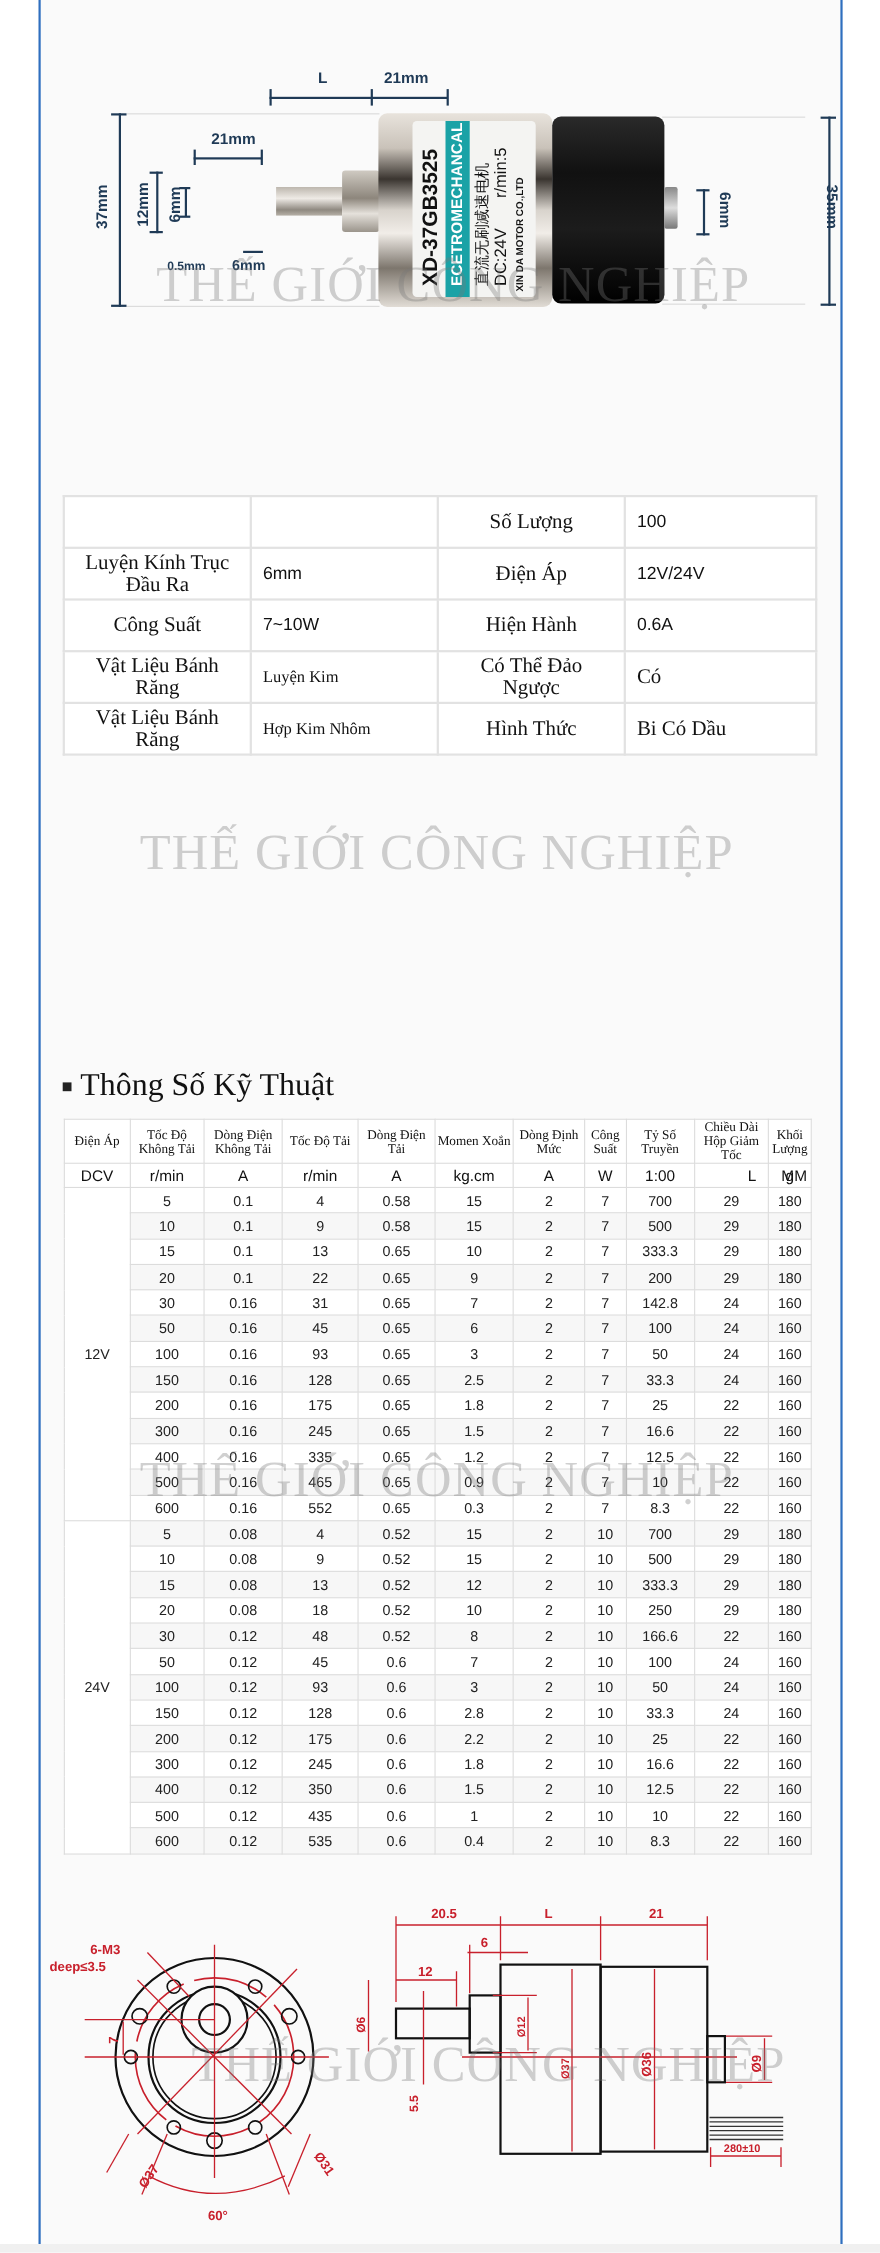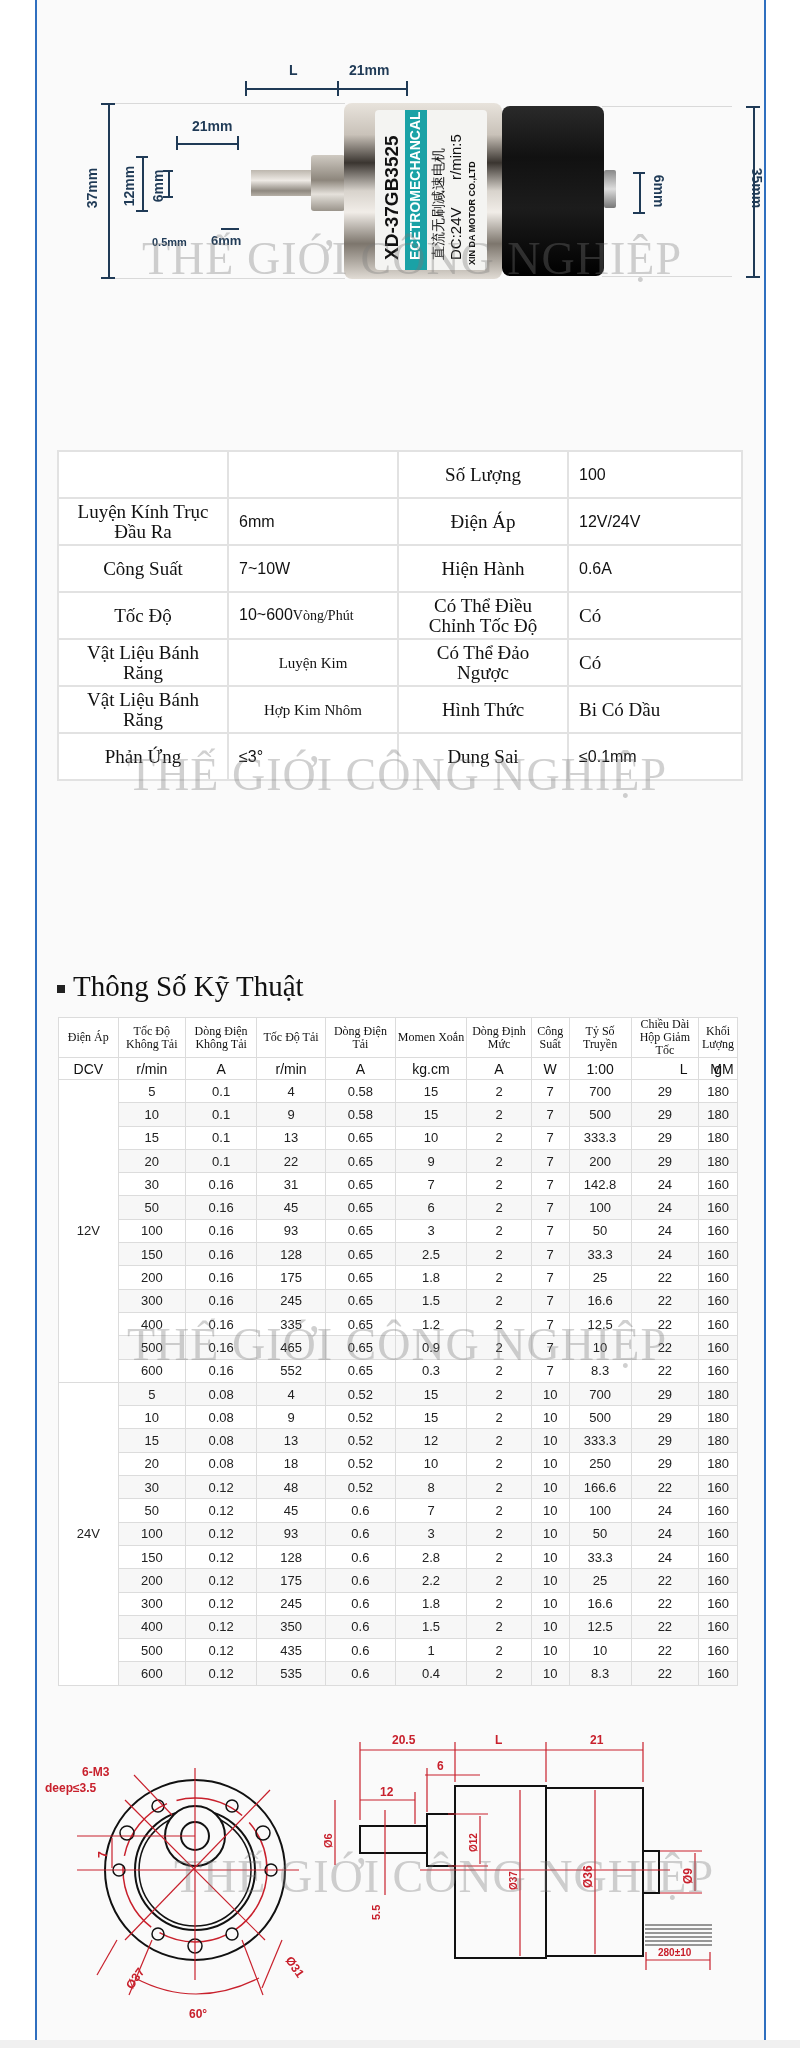--- a/index.html
+++ b/index.html
@@ -61,21 +61,21 @@
   .spec-table {
     position: absolute; left: 57px; top: 450px; width: 684px; border-collapse: collapse;
     table-layout: fixed; background: #fff;
   }
   .spec-table td {
     border: 2px solid #e2e2e2; height: 47px; padding: 0 10px; vertical-align: middle;
     font-size: 19px; line-height: 20px;
   }
   .spec-table td.lbl { text-align: center; font-family: "Liberation Serif", serif; }
   .spec-table td.val { font-family: "Liberation Sans", sans-serif; font-size: 16px; }
-  .spec-table td.val-serif { font-family: "Liberation Serif", serif; font-size: 15px; text-align: center; }
+  .spec-table td.val-serif { font-family: "Liberation Serif", serif; font-size: 15px; }
   .spec-table td.val-serif-lg { font-family: "Liberation Serif", serif; font-size: 19px; }
   .spec-table .small { font-family: "Liberation Serif", serif; font-size: 14px; }
 
   
   .section-heading {
     position: absolute; left: 57px; top: 970px; font-size: 29px; font-family: "Liberation Serif", serif; color: #111;
   }
   .section-heading .bullet { display: inline-block; width: 8px; height: 8px; background: #222; margin-right: 8px; vertical-align: middle; }
 
   
@@ -187,42 +187,30 @@
     <td class="lbl">Điện Áp</td>
     <td class="val">12V/24V</td>
   </tr>
   <tr>
     <td class="lbl">Công Suất</td>
     <td class="val">7~10W</td>
     <td class="lbl">Hiện Hành</td>
     <td class="val">0.6A</td>
   </tr>
   <tr>
-    <td class="lbl">Tốc Độ</td>
-    <td class="val"><span>10~600</span><span class="small">Vòng/Phút</span></td>
-    <td class="lbl">Có Thể Điều Chỉnh Tốc Độ</td>
-    <td class="val-serif-lg">Có</td>
-  </tr>
-  <tr>
     <td class="lbl">Vật Liệu Bánh Răng</td>
     <td class="val-serif">Luyện Kim</td>
     <td class="lbl">Có Thể Đảo Ngược</td>
     <td class="val-serif-lg">Có</td>
   </tr>
   <tr>
     <td class="lbl">Vật Liệu Bánh Răng</td>
     <td class="val-serif">Hợp Kim Nhôm</td>
     <td class="lbl">Hình Thức</td>
     <td class="val-serif-lg">Bi Có Dầu</td>
-  </tr>
-  <tr>
-    <td class="lbl">Phản Ứng</td>
-    <td class="val">≤3°</td>
-    <td class="lbl">Dung Sai</td>
-    <td class="val">≤0.1mm</td>
   </tr>
 </tbody>
   </table>
 <span class="watermark" style="left:95px;top:748px;">THẾ GIỚI CÔNG NGHIỆP</span>
 
 <div class="section-heading">
   <span class="bullet"></span><span>Thông Số Kỹ Thuật</span>
 </div>
 
 <table class="data-table" id="data-table">

